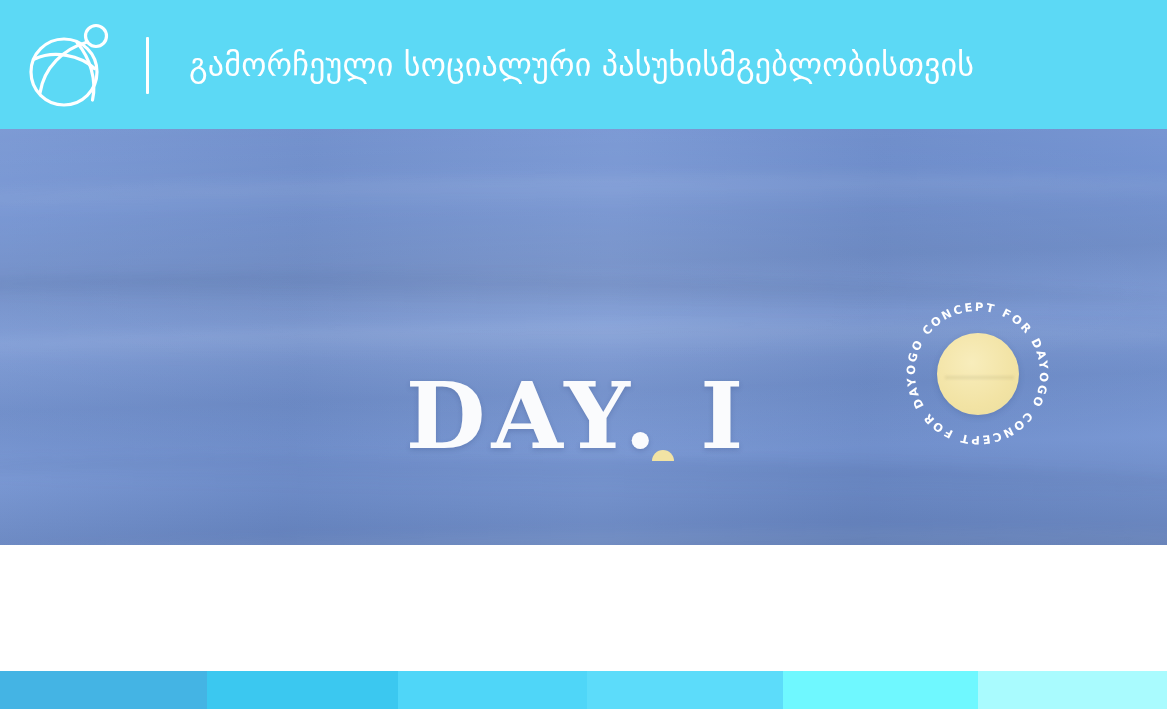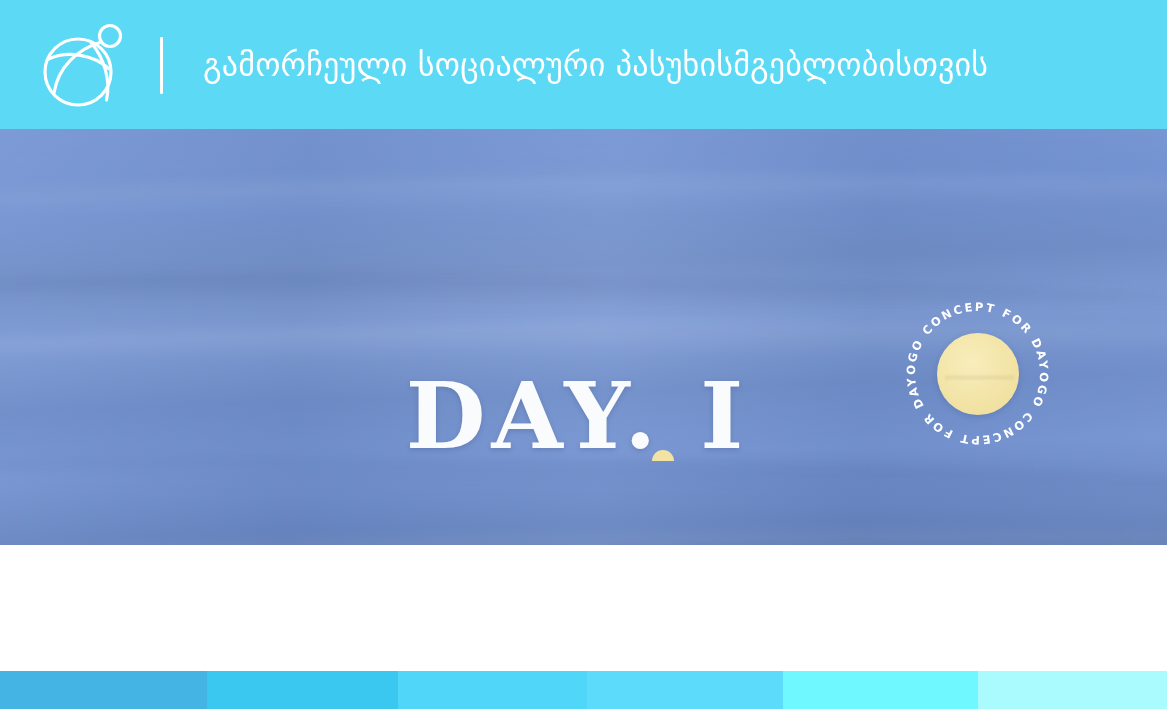--- a/index.html
+++ b/index.html
@@ -19,21 +19,21 @@
   .header-bar {
     position: absolute;
     left: 0;
     top: 0;
     width: 1167px;
     height: 131px;
     background: #5CD9F5;
     display: flex;
     align-items: center;
     box-sizing: border-box;
-    padding-left: 34px;
+    padding-left: 20px;
   }
   .brand-logo {
     width: 96px;
     height: 96px;
     flex: 0 0 auto;
     position: relative;
   }
   .brand-logo svg { display: block; }
 
   .header-divider {

